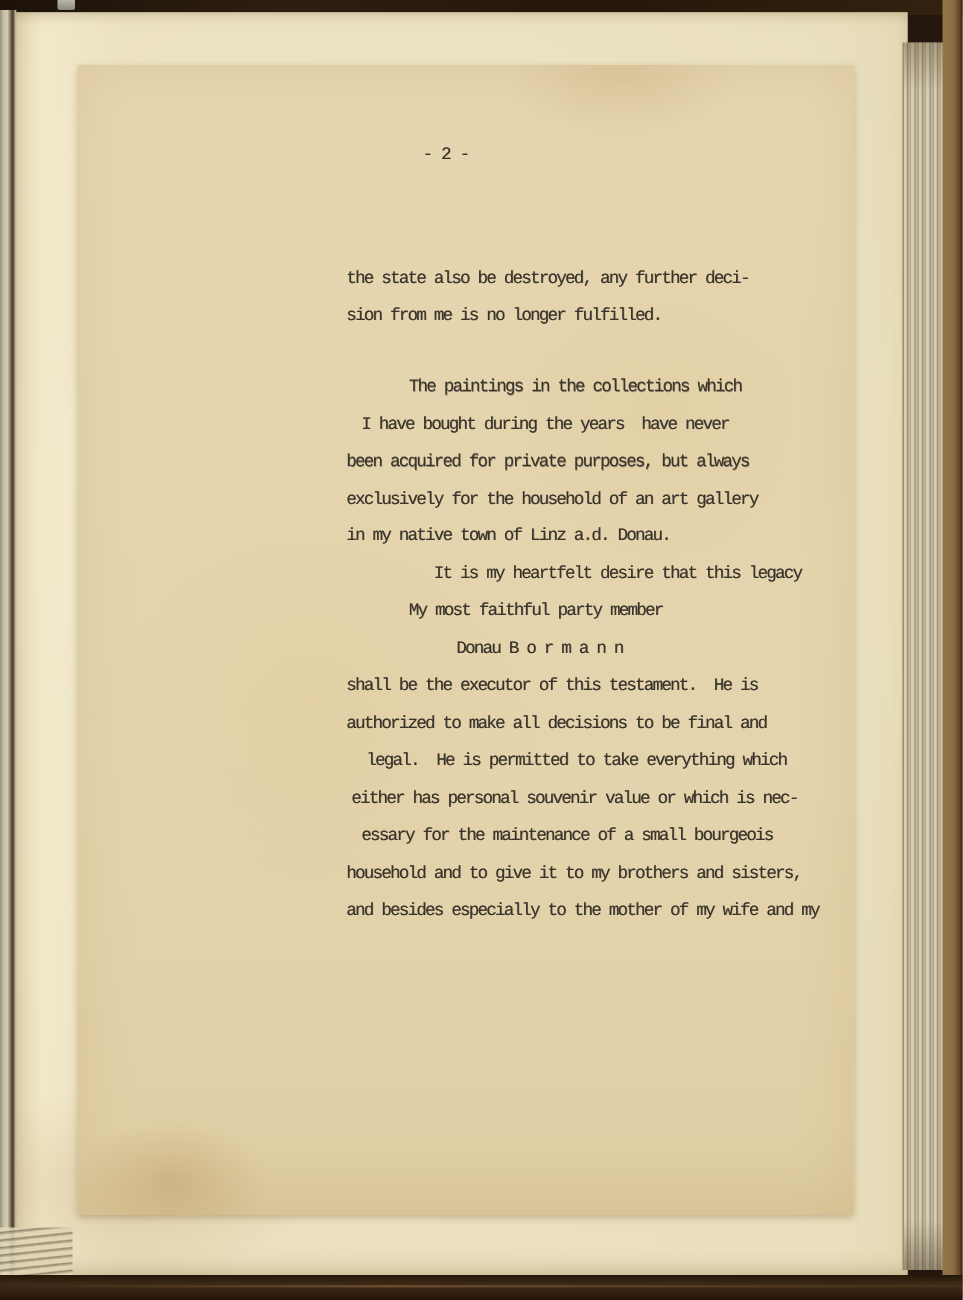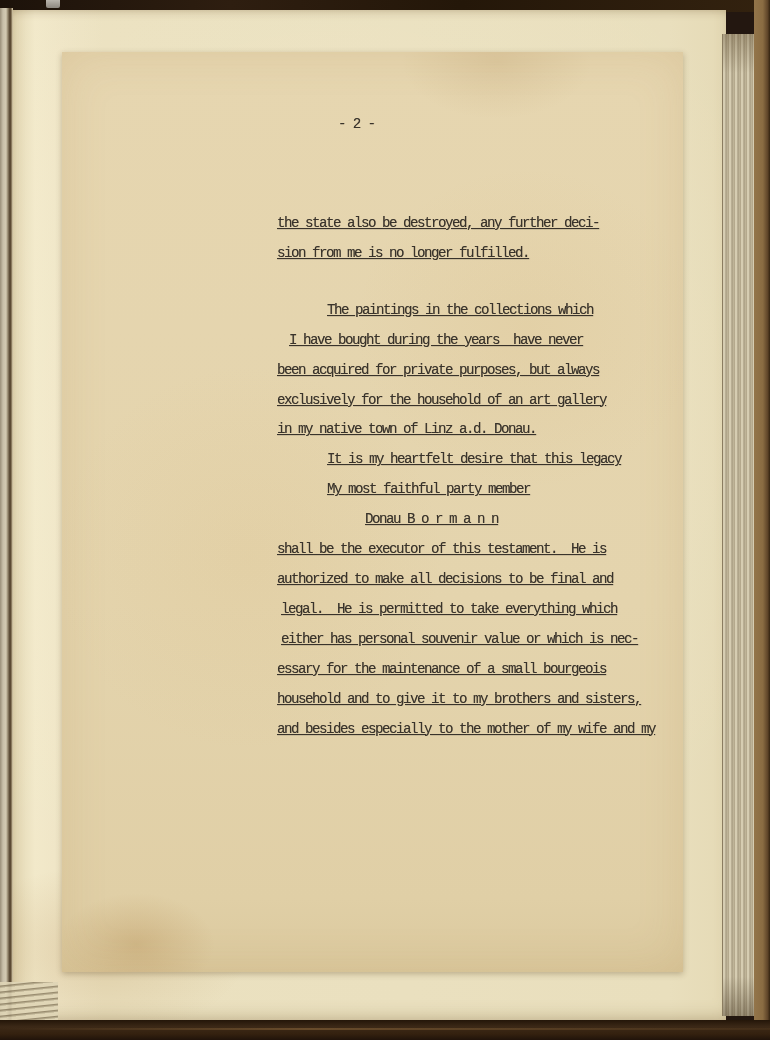--- a/index.html
+++ b/index.html
@@ -81,21 +81,21 @@
   .pagenum{
     position:absolute;left:276px;top:64px;
     font-size:14px;letter-spacing:-1px;white-space:pre;
     color:#39332b;text-shadow:0.3px 0.3px 0 rgba(57,51,43,0.55);
   }
   .text-block{
     position:absolute;left:215px;top:157px;width:400px;
     font-size:14px;line-height:29.9px;letter-spacing:-1.4px;
     color:#39332b;text-shadow:0.3px 0.3px 0 rgba(57,51,43,0.5);
   }
-  .tline{white-space:pre;text-decoration:underline;}
+  .tline{white-space:pre;}
 </style>
 </head>
 <body>
 
 <div id="screen">
   <div class="cover-top"></div>
   <div class="left-edge"></div>
   <div class="album-page"></div>
   <div class="clasp"></div>
   <div class="fore-edge"></div>
@@ -106,25 +106,25 @@
   <div class="typed-sheet">
     <div class="pagenum">- 2 -</div>
     <div class="text-block">
       <div class="tline" style="margin-left: 0px;">the state also be destroyed, any further deci-</div>
       <div class="tline" style="margin-left: 0px;">sion from me is no longer fulfilled.</div>
       <div class="tline" style="margin-left: 50px; margin-top: 27px;">The paintings in the collections which</div>
       <div class="tline" style="margin-left: 12px;">I have bought during the years  have never</div>
       <div class="tline" style="margin-left: 0px;">been acquired for private purposes, but always</div>
       <div class="tline" style="margin-left: 0px;">exclusively for the household of an art gallery</div>
       <div class="tline" style="margin-left: 0px;">in my native town of Linz a.d. Donau.</div>
-      <div class="tline" style="margin-left: 50px;">It is my heartfelt desire that this legacy</div>
+      <div class="tline" style="margin-left: 34px; text-align: center;">It is my heartfelt desire that this legacy</div>
       <div class="tline" style="margin-left: 50px;">My most faithful party member</div>
       <div class="tline" style="margin-left: 88px;">Donau B o r m a n n</div>
       <div class="tline" style="margin-left: 0px;">shall be the executor of this testament.  He is</div>
       <div class="tline" style="margin-left: 0px;">authorized to make all decisions to be final and</div>
-      <div class="tline" style="margin-left: 4px;">legal.  He is permitted to take everything which</div>
+      <div class="tline" style="margin-left: 16px;">legal.  He is permitted to take everything which</div>
       <div class="tline" style="margin-left: 4px;">either has personal souvenir value or which is nec-</div>
-      <div class="tline" style="margin-left: 0px;">essary for the maintenance of a small bourgeois</div>
+      <div class="tline" style="margin-left: 12px;">essary for the maintenance of a small bourgeois</div>
       <div class="tline" style="margin-left: 0px;">household and to give it to my brothers and sisters,</div>
       <div class="tline" style="margin-left: 0px;">and besides especially to the mother of my wife and my</div>
     </div>
   </div>
 </div>
 
 </body></html>

